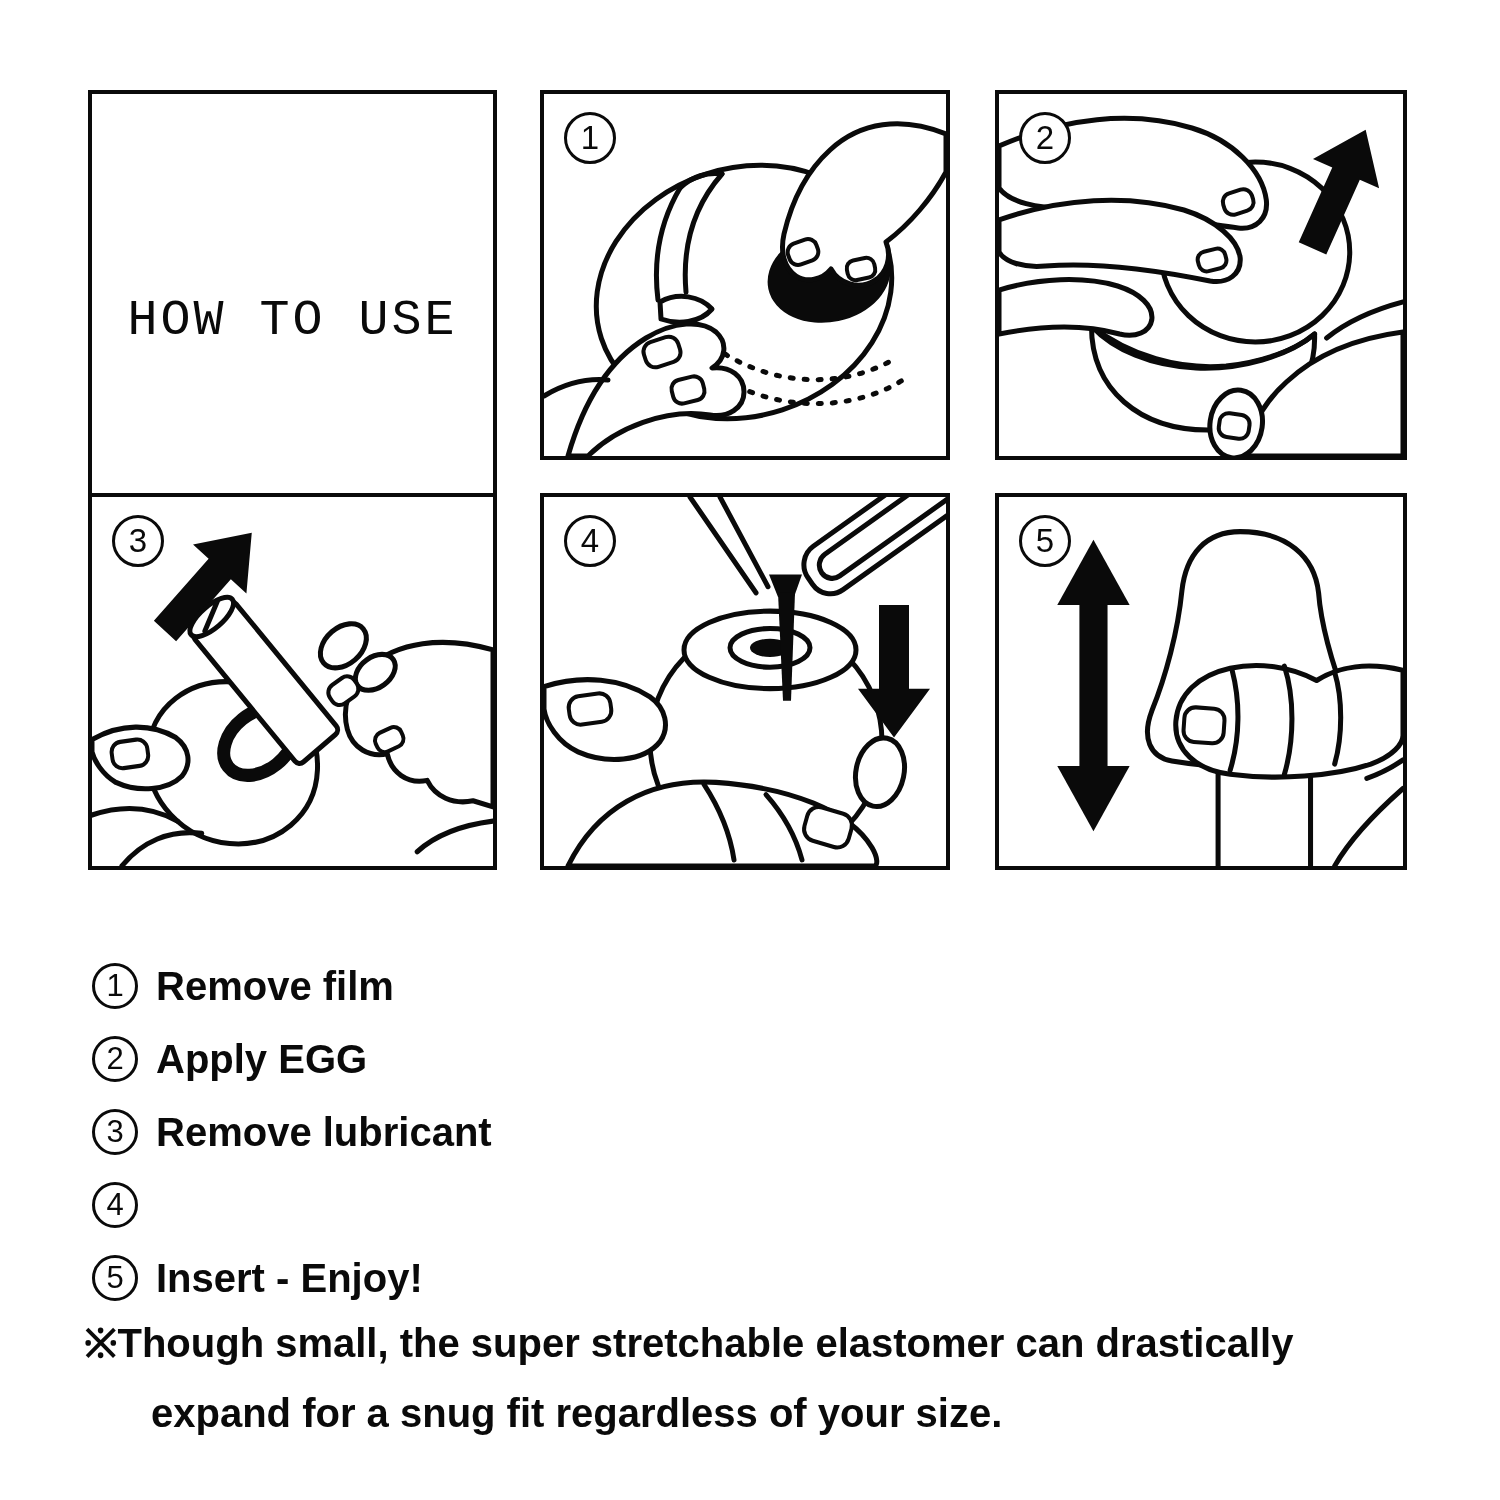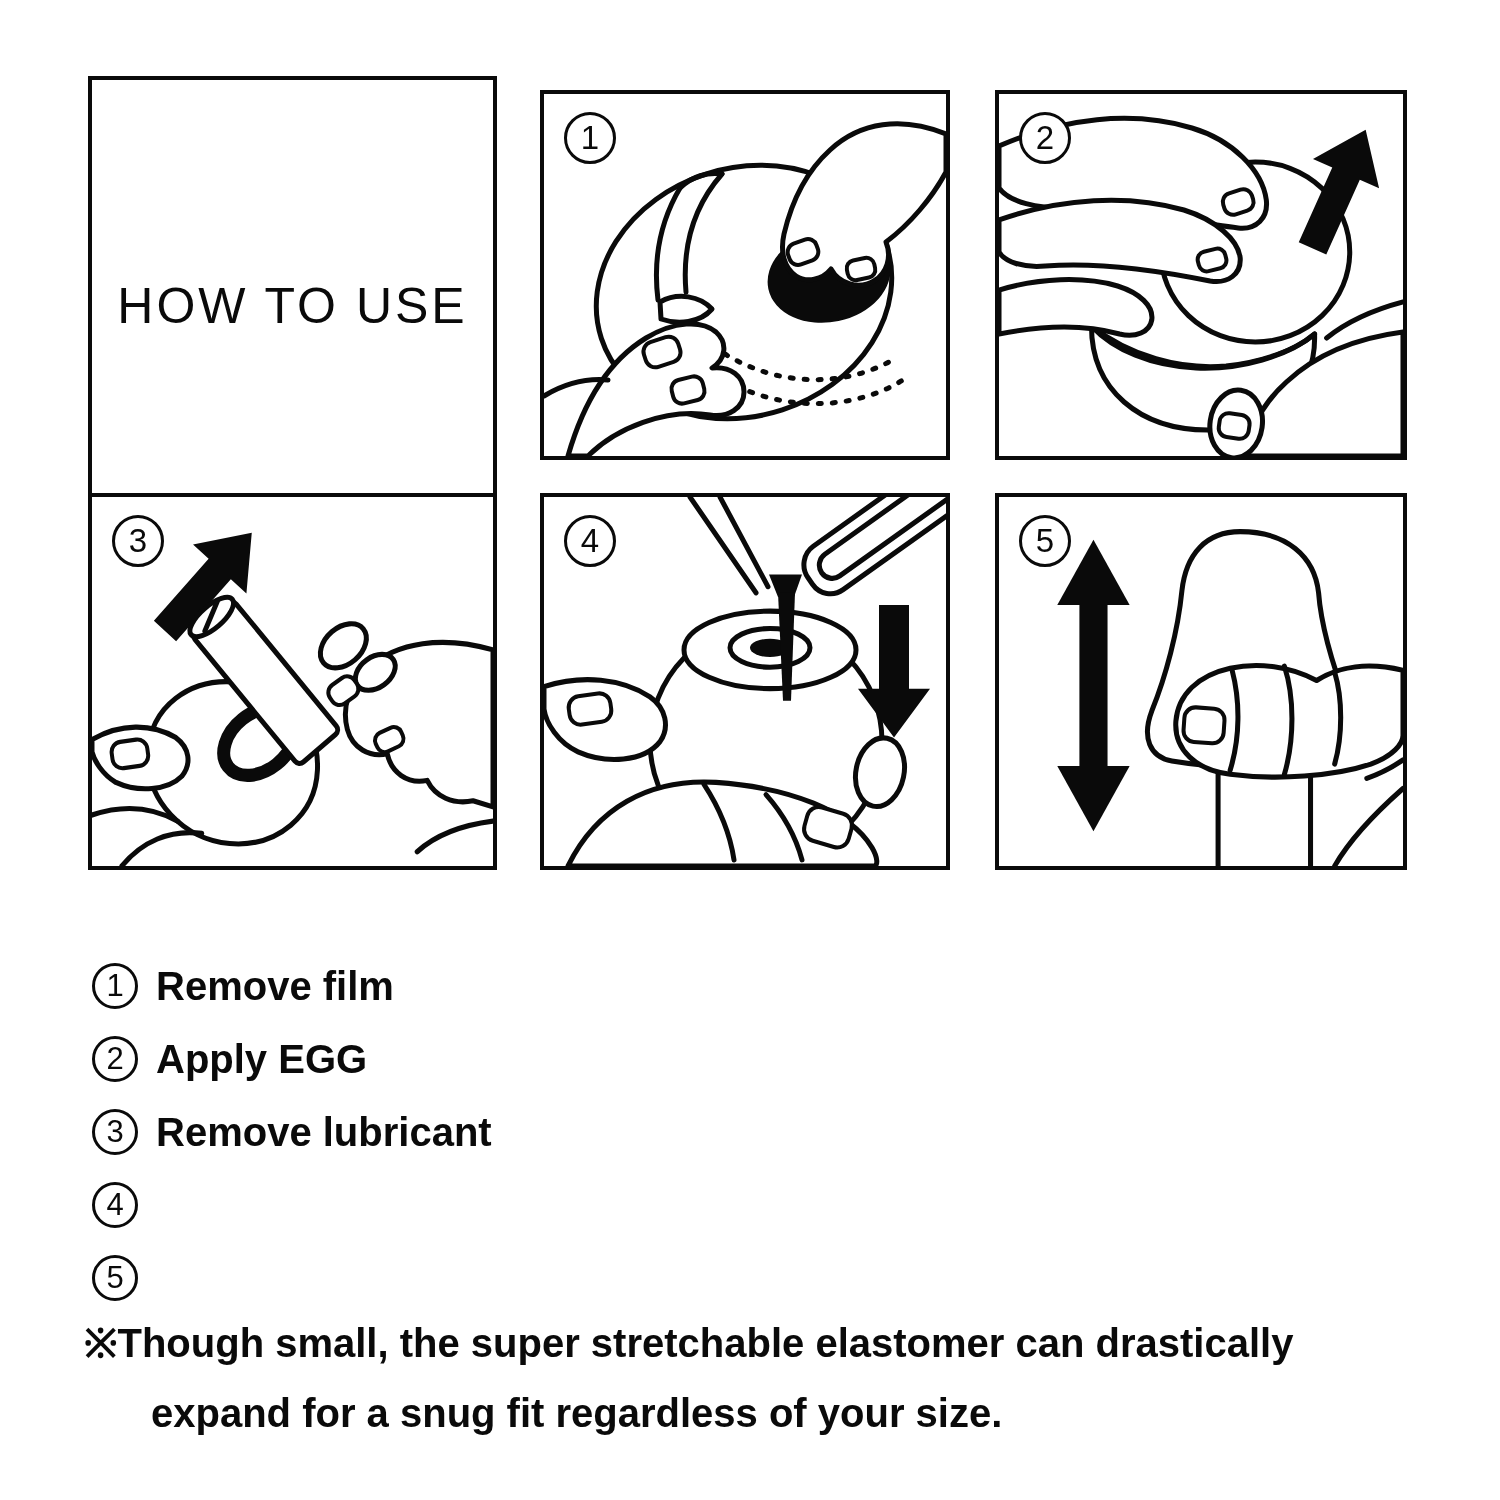--- a/index.html
+++ b/index.html
@@ -19,21 +19,21 @@
   #note-line2{margin-left:67px;}
   .ink{stroke:#0a0a0a;stroke-width:5;stroke-linecap:round;stroke-linejoin:round;fill:none;}
   .wfill{fill:#ffffff;}
   .bfill{fill:#0a0a0a;stroke:none;}
   .dots{stroke:#0a0a0a;stroke-width:5;fill:none;stroke-dasharray:3 11;stroke-linecap:round;}
   .nail{fill:#ffffff;stroke:#0a0a0a;stroke-width:4;}
 </style>
 </head>
 <body>
 
-<div class="panel" id="title-panel" style="left:88px;top:76px;width:409px;height:460px;">
+<div class="panel" id="title-panel" style="left:88px;top:90px;width:409px;height:460px;font-family:Liberation Mono, monospace;">
   <div id="title-text">HOW TO USE</div>
 </div>
 
 <div class="panel" style="left:540px;top:90px;width:410px;height:370px;">
   <div class="badge">1</div>
   <svg viewBox="0 0 402 362" preserveAspectRatio="none">
 
     <ellipse class="ink wfill" cx="200" cy="198" rx="150" ry="124" transform="rotate(-18 200 198)"></ellipse>
 
     <path class="ink" d="M178 80 C150 112, 138 152, 142 198"></path>
@@ -175,19 +175,20 @@
   </li>
   <li class="step">
     <span class="step-circle">3</span>
     <span class="step-label">Remove lubricant</span>
   </li>
   <li class="step">
     <span class="step-circle">4</span>
   </li>
   <li class="step">
     <span class="step-circle">5</span>
+    <span class="step-label">Insert - Enjoy!</span>
   </li>
 </ul>
 
 <div id="note">
   <div><span>※</span><span>Though small, the super stretchable elastomer can drastically</span></div>
   <div id="note-line2">expand for a snug fit regardless of your size.</div>
 </div>
 
 </body></html>

